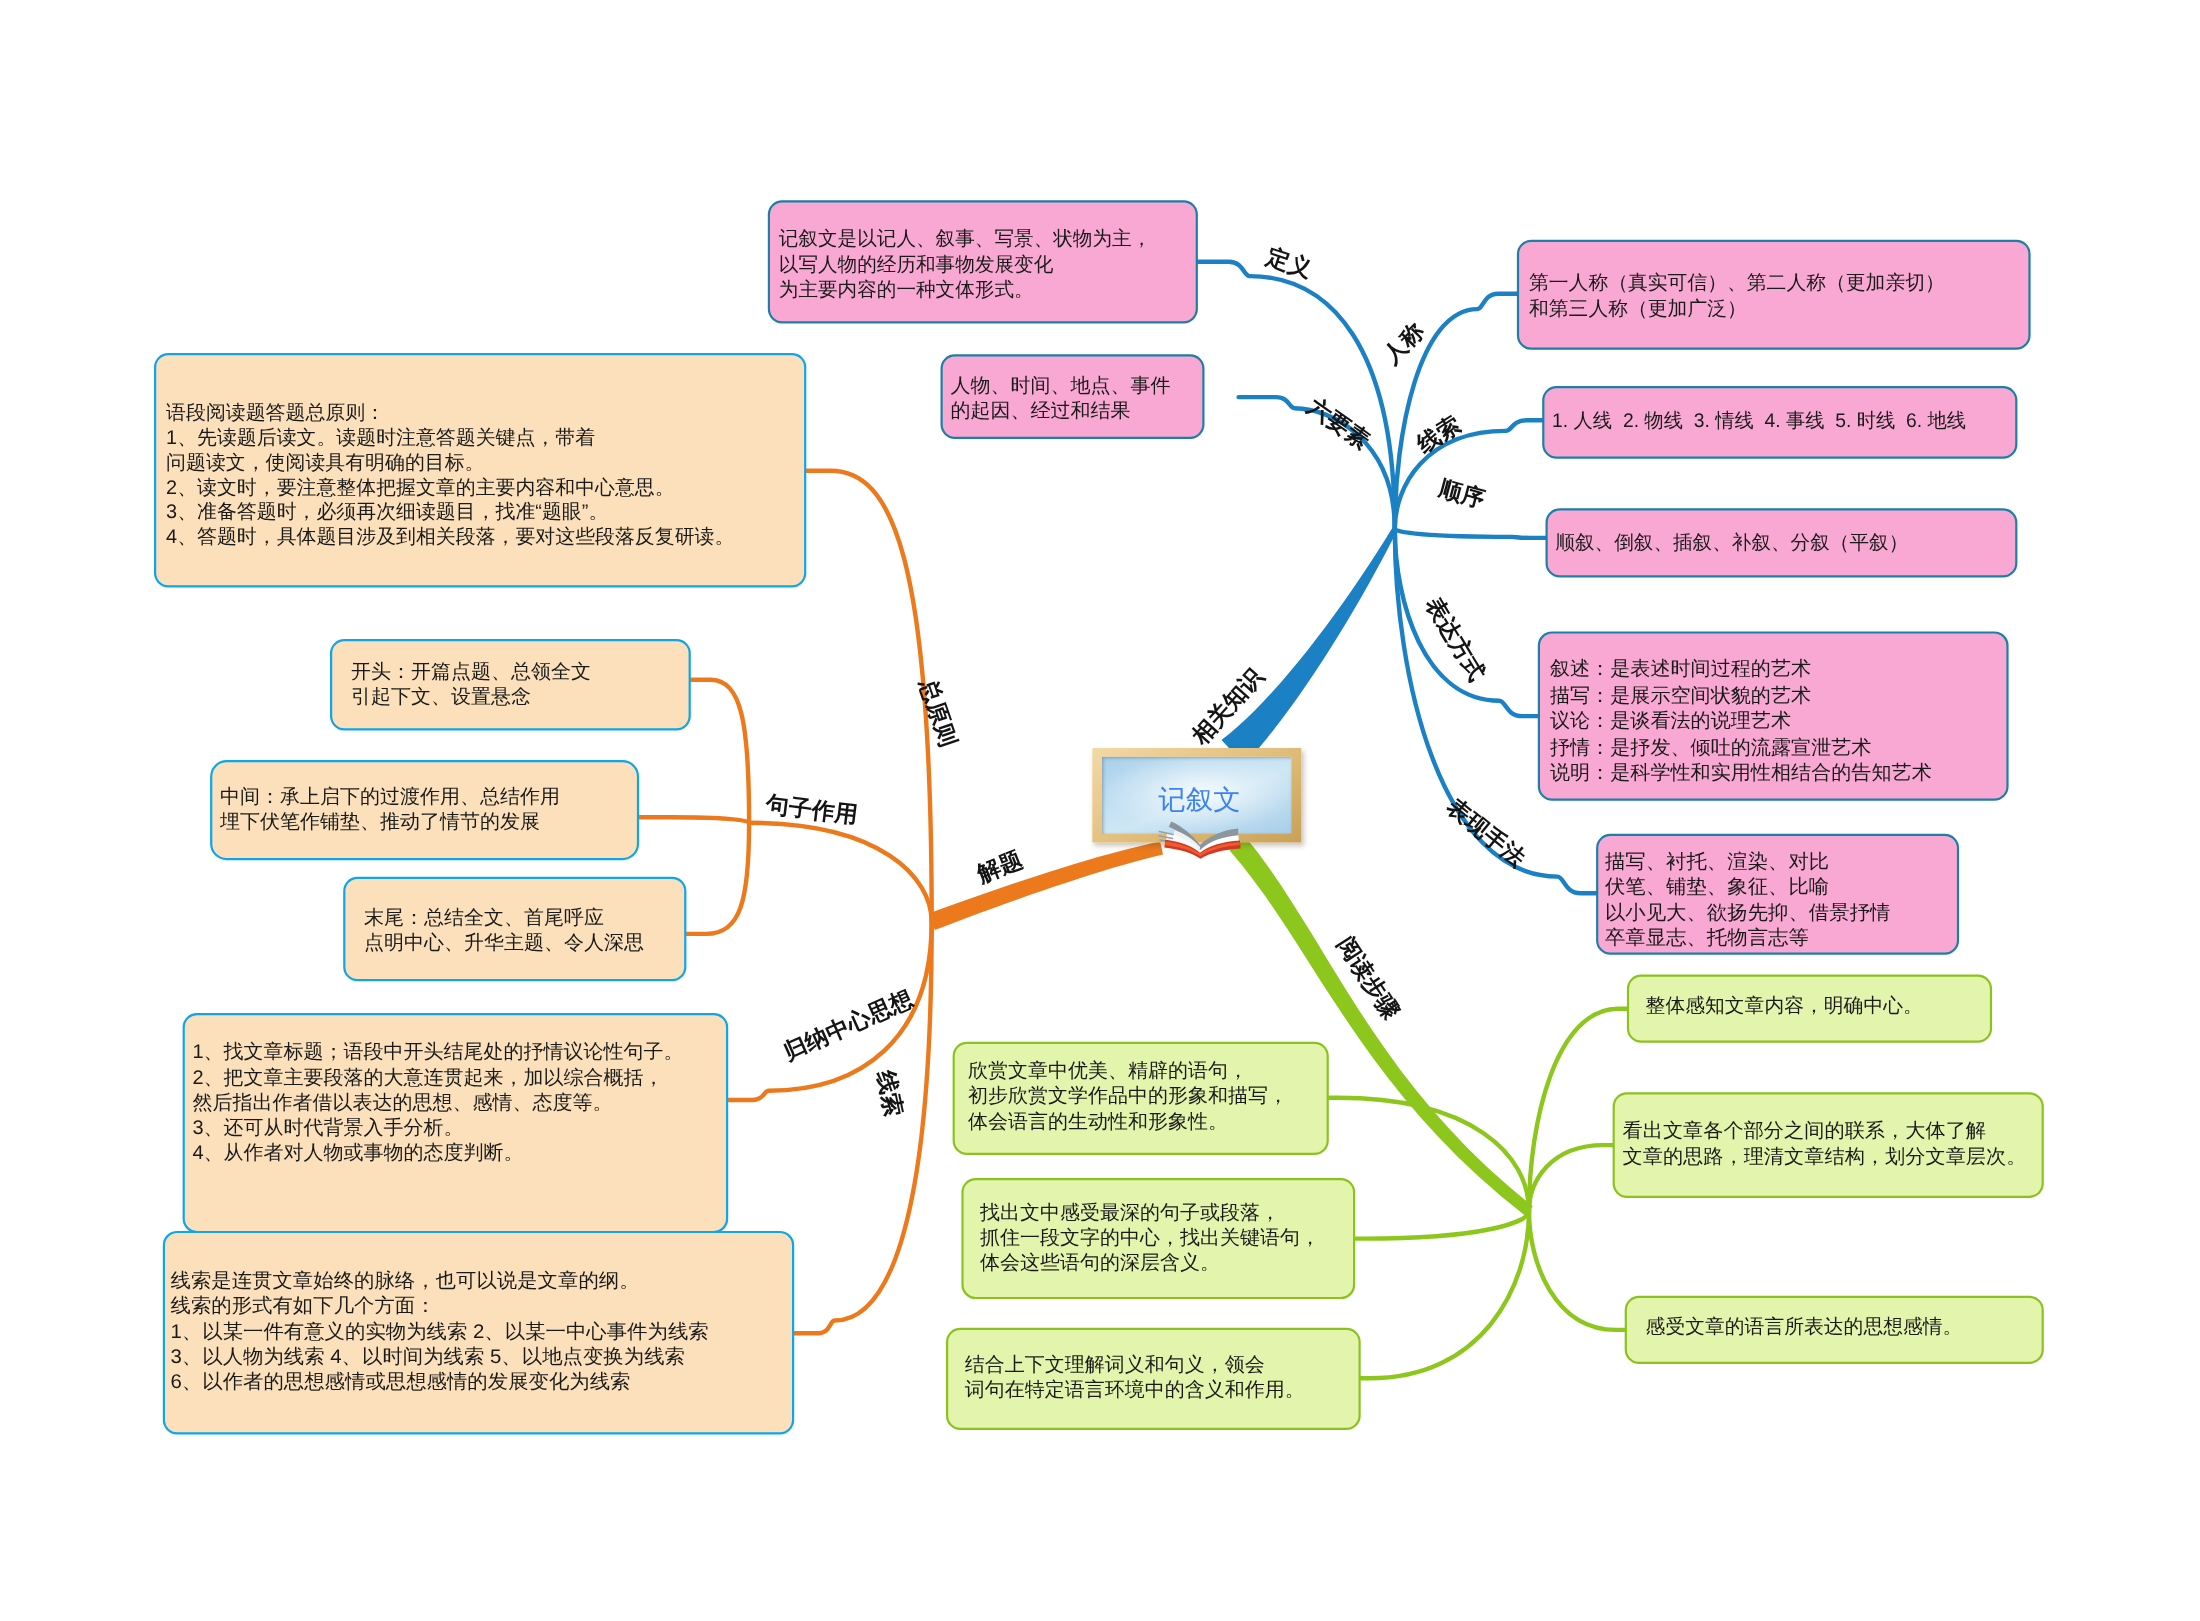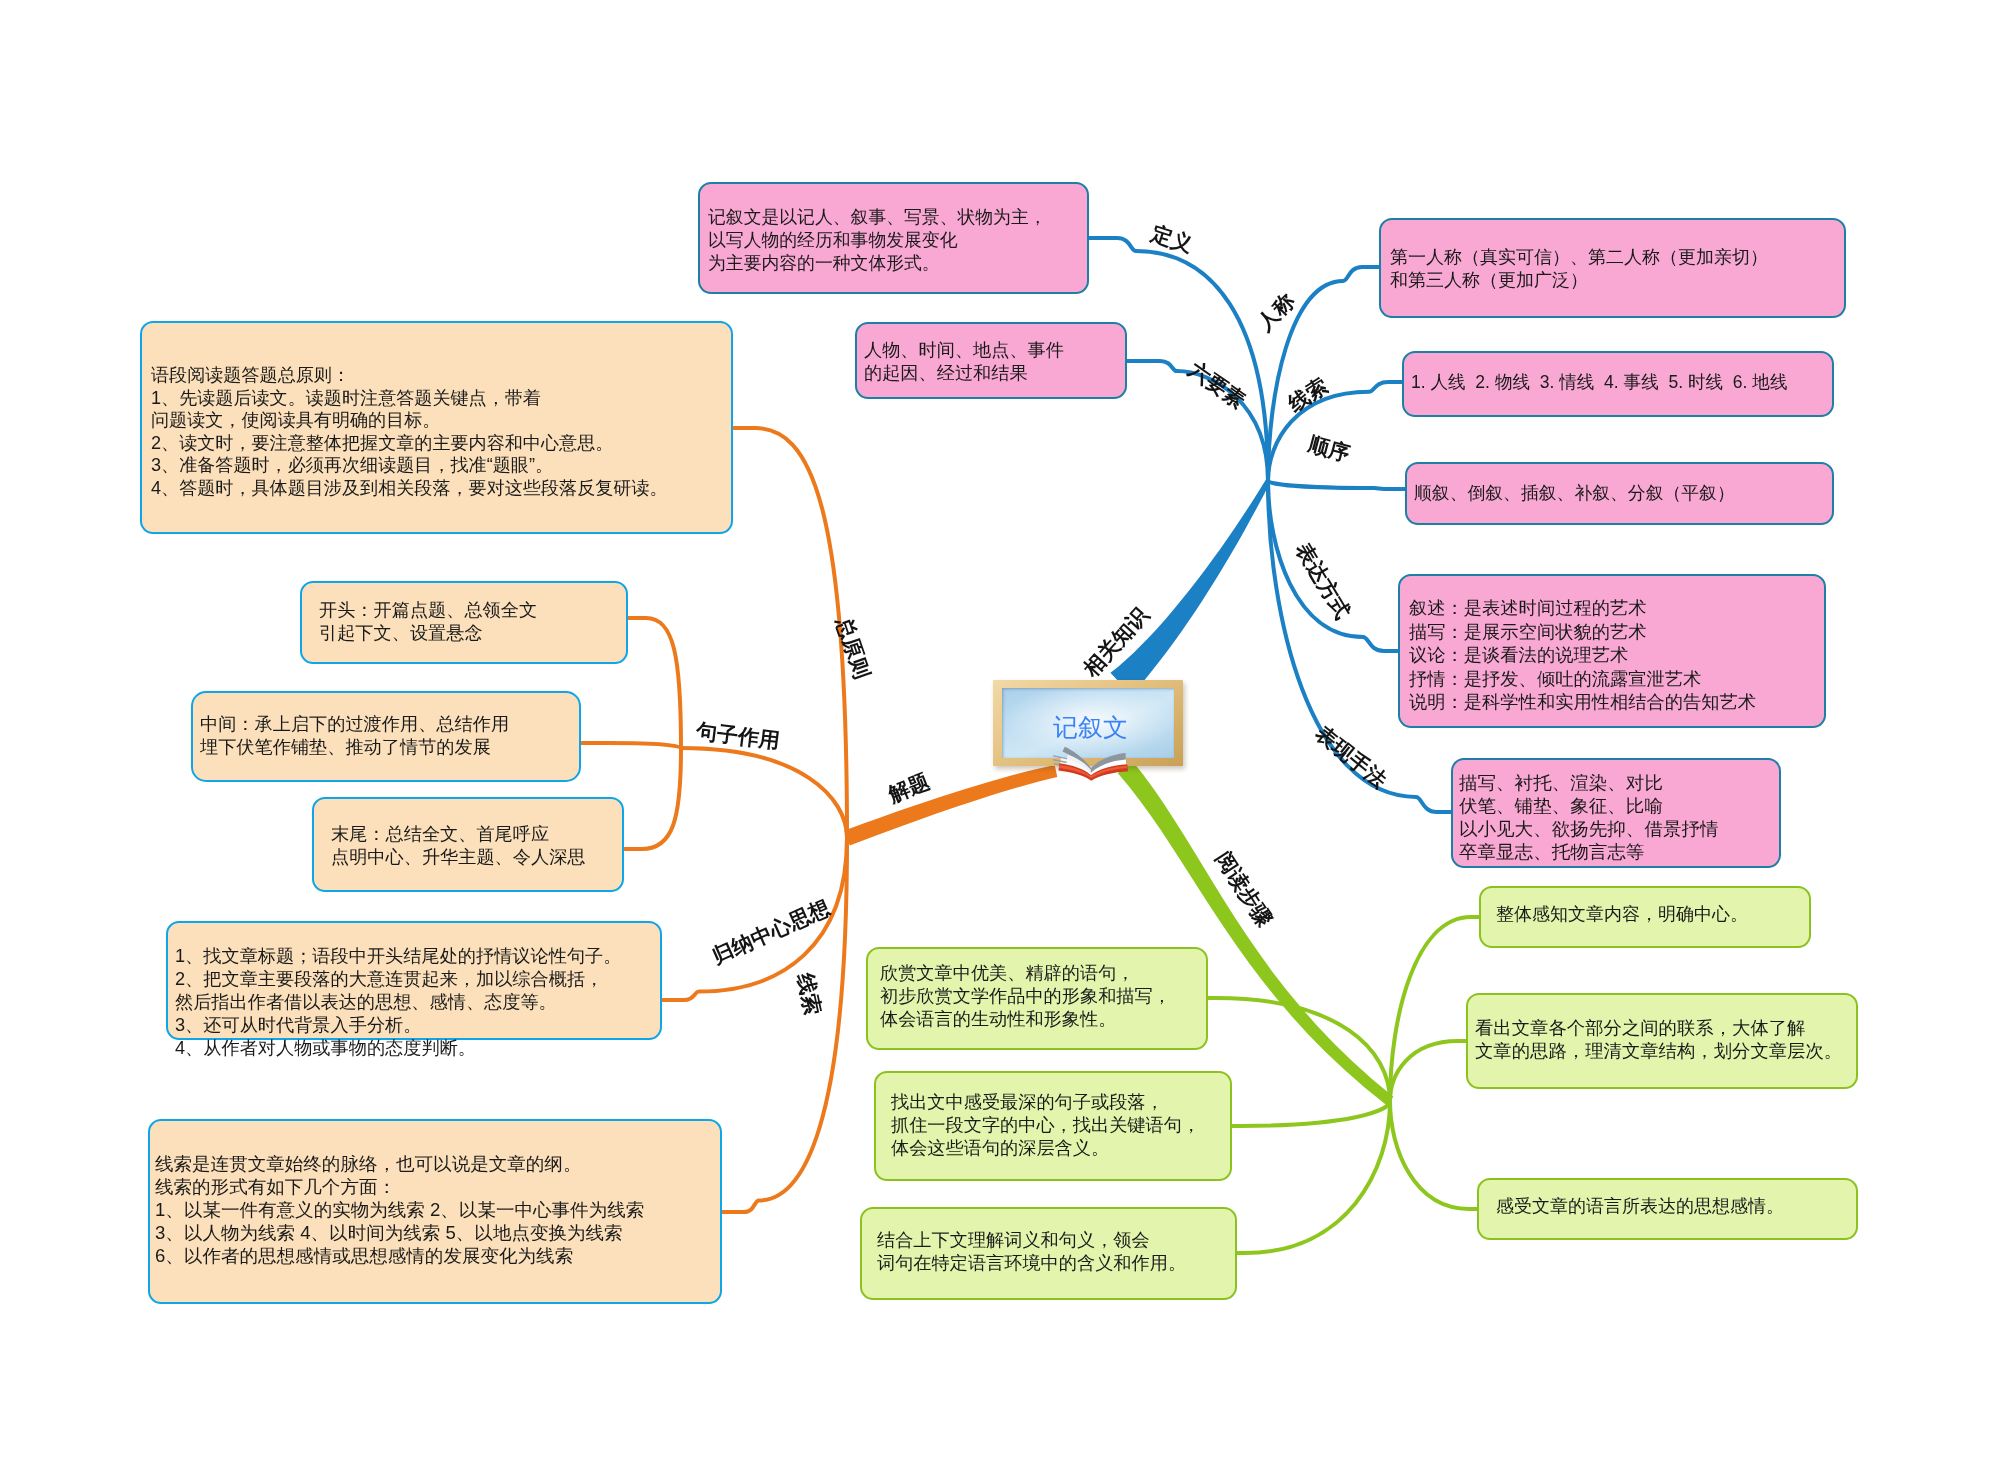--- a/index.html
+++ b/index.html
@@ -57,21 +57,21 @@
     <path d="M1208.0,998.0 L1216.0,998.0 C1337.8,998.0 1390.0,1049.5 1390.0,1101.0" fill="none" stroke="#8dc71e" stroke-width="4" stroke-linecap="round"></path>
     <path d="M1232.0,1126.0 L1240.0,1126.0 C1348.0,1126.0 1390.0,1111.0 1390.0,1101.0" fill="none" stroke="#8dc71e" stroke-width="4" stroke-linecap="round"></path>
     <path d="M1237.0,1253.0 L1245.0,1253.0 C1346.5,1253.0 1390.0,1170.9 1390.0,1101.0" fill="none" stroke="#8dc71e" stroke-width="4" stroke-linecap="round"></path>
   </svg>
 
   <div class="node n-blue" style="left:698px;top:182px;width:391px;height:112px;">
     <div class="txt" style="left:8px;top:22px;line-height:22.8px;transform:scaleX(0.99);">记叙文是以记人、叙事、写景、状物为主，
 以写人物的经历和事物发展变化
 为主要内容的一种文体形式。</div>
   </div>
-  <div class="node n-blue" style="left:855px;top:322px;width:272px;height:77px;">
+  <div class="node n-blue" style="left:855px;top:322px;width:240px;height:77px;">
     <div class="txt" style="left:7px;top:15px;line-height:22.5px;transform:scaleX(1.01);">人物、时间、地点、事件
 的起因、经过和结果</div>
   </div>
   <div class="node n-blue" style="left:1379px;top:218px;width:467px;height:100px;">
     <div class="txt" style="left:9px;top:26px;line-height:22.5px;transform:scaleX(1.0);">第一人称（真实可信）、第二人称（更加亲切）
 和第三人称（更加广泛）</div>
   </div>
   <div class="node n-blue" style="left:1402px;top:351px;width:432px;height:66px;">
     <div class="txt" style="left:7px;top:18px;line-height:22.5px;transform:scaleX(0.975);">1. 人线  2. 物线  3. 情线  4. 事线  5. 时线  6. 地线</div>
   </div>
@@ -104,21 +104,21 @@
 引起下文、设置悬念</div>
   </div>
   <div class="node n-orange" style="left:191px;top:691px;width:390px;height:91px;border-radius:15px;">
     <div class="txt" style="left:7px;top:20px;line-height:23px;transform:scaleX(1.01);">中间：承上启下的过渡作用、总结作用
 埋下伏笔作铺垫、推动了情节的发展</div>
   </div>
   <div class="node n-orange" style="left:312px;top:797px;width:312px;height:95px;">
     <div class="txt" style="left:17px;top:24px;line-height:23px;transform:scaleX(1.01);">末尾：总结全文、首尾呼应
 点明中心、升华主题、令人深思</div>
   </div>
-  <div class="node n-orange" style="left:166px;top:921px;width:496px;height:119px;padding-left:16px;">
+  <div class="node n-orange" style="left:166px;top:921px;width:496px;height:200px;padding-left:16px;">
     <div class="txt" style="left:7px;top:22px;line-height:23px;transform:scaleX(1.01);">1、找文章标题；语段中开头结尾处的抒情议论性句子。
 2、把文章主要段落的大意连贯起来，加以综合概括，
 然后指出作者借以表达的思想、感情、态度等。
 3、还可从时代背景入手分析。
 4、从作者对人物或事物的态度判断。</div>
   </div>
   <div class="node n-orange" style="left:148px;top:1119px;width:574px;height:185px;">
     <div class="txt" style="left:5px;top:32px;line-height:23px;transform:scaleX(1.03);">线索是连贯文章始终的脉络，也可以说是文章的纲。
 线索的形式有如下几个方面：
 1、以某一件有意义的实物为线索 2、以某一中心事件为线索

